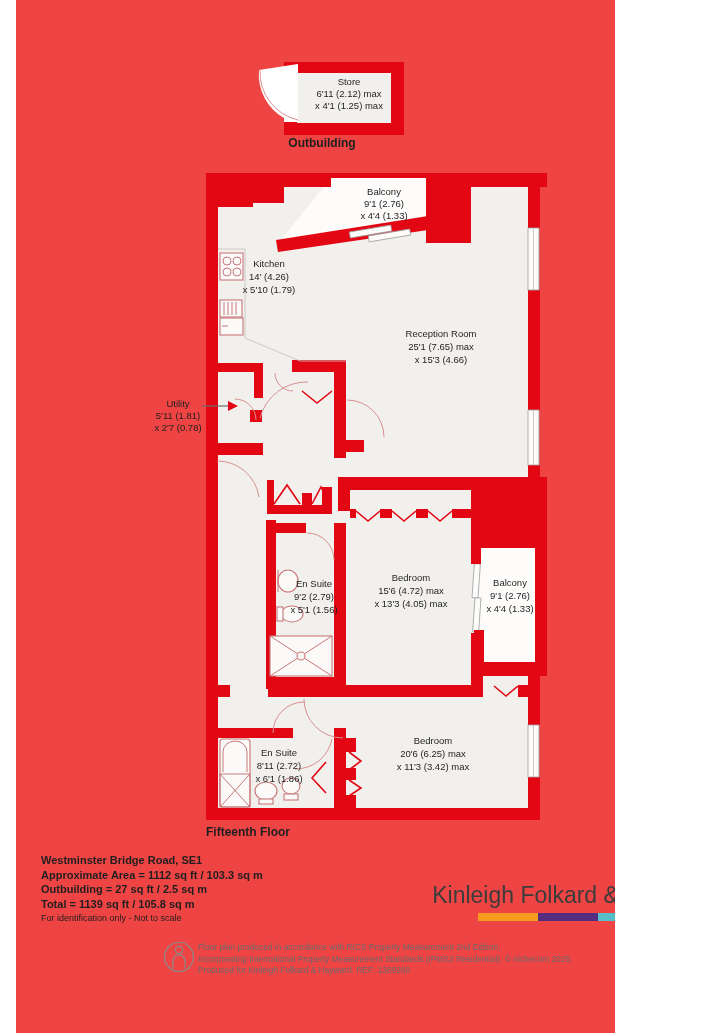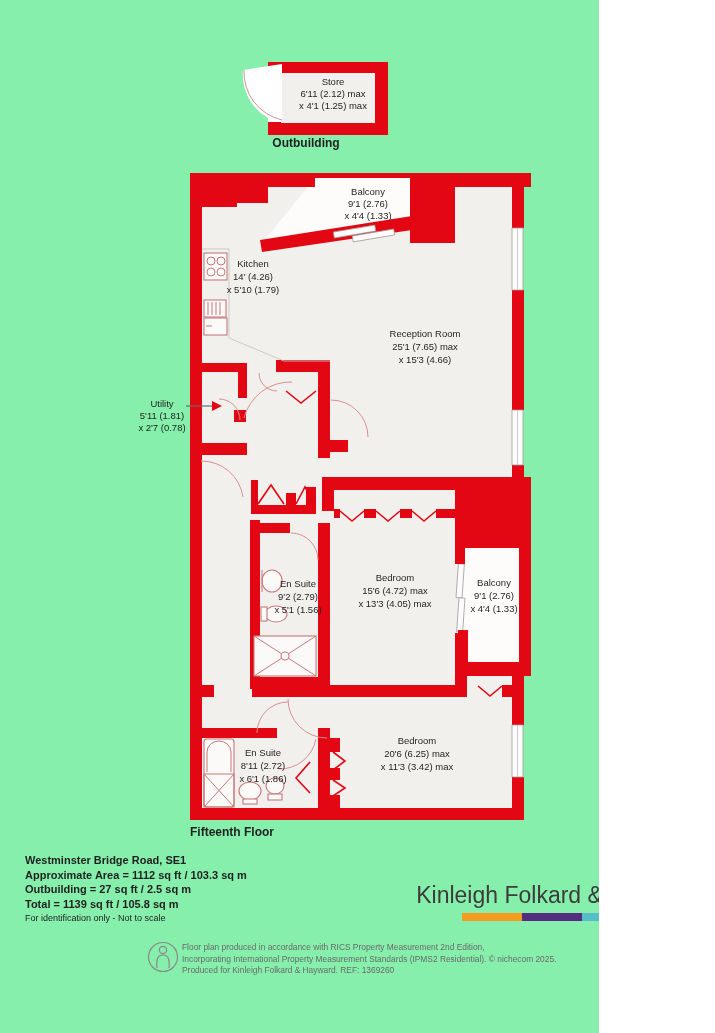--- a/index.html
+++ b/index.html
@@ -1,17 +1,17 @@
 <!DOCTYPE html>
 <html><head>
 <meta charset="utf-8">
 <style>
   html,body{margin:0;padding:0;background:#ffffff;}
-  .page{position:relative;width:599px;height:1033px;background:#86efac;overflow:hidden;
-        font-family:"Liberation Sans",sans-serif;}
+  .page{position:relative;width:599px;height:1033px;background:#ef4444;overflow:hidden;
+        font-family:"Liberation Sans",sans-serif;margin-left:16px;}
   svg{position:absolute;left:0;top:0;}
   text{font-family:"Liberation Sans",sans-serif;fill:#1f1f1f;}
   .wall{fill:#E30613;stroke:none;}
   .floor{fill:#F2F0ED;}
   .balc{fill:#FDFCFB;}
   .arc{stroke:#D98F91;stroke-width:1;fill:none;}
   .thin{stroke:#C9C4BE;stroke-width:0.9;fill:none;}
   .fix{stroke:#C8787A;stroke-width:1.1;fill:#FBFAF8;}
   .fixln{stroke:#C8787A;stroke-width:1;fill:none;}
   .win{fill:#FDFCFB;stroke:#9E9E9E;stroke-width:0.8;}

